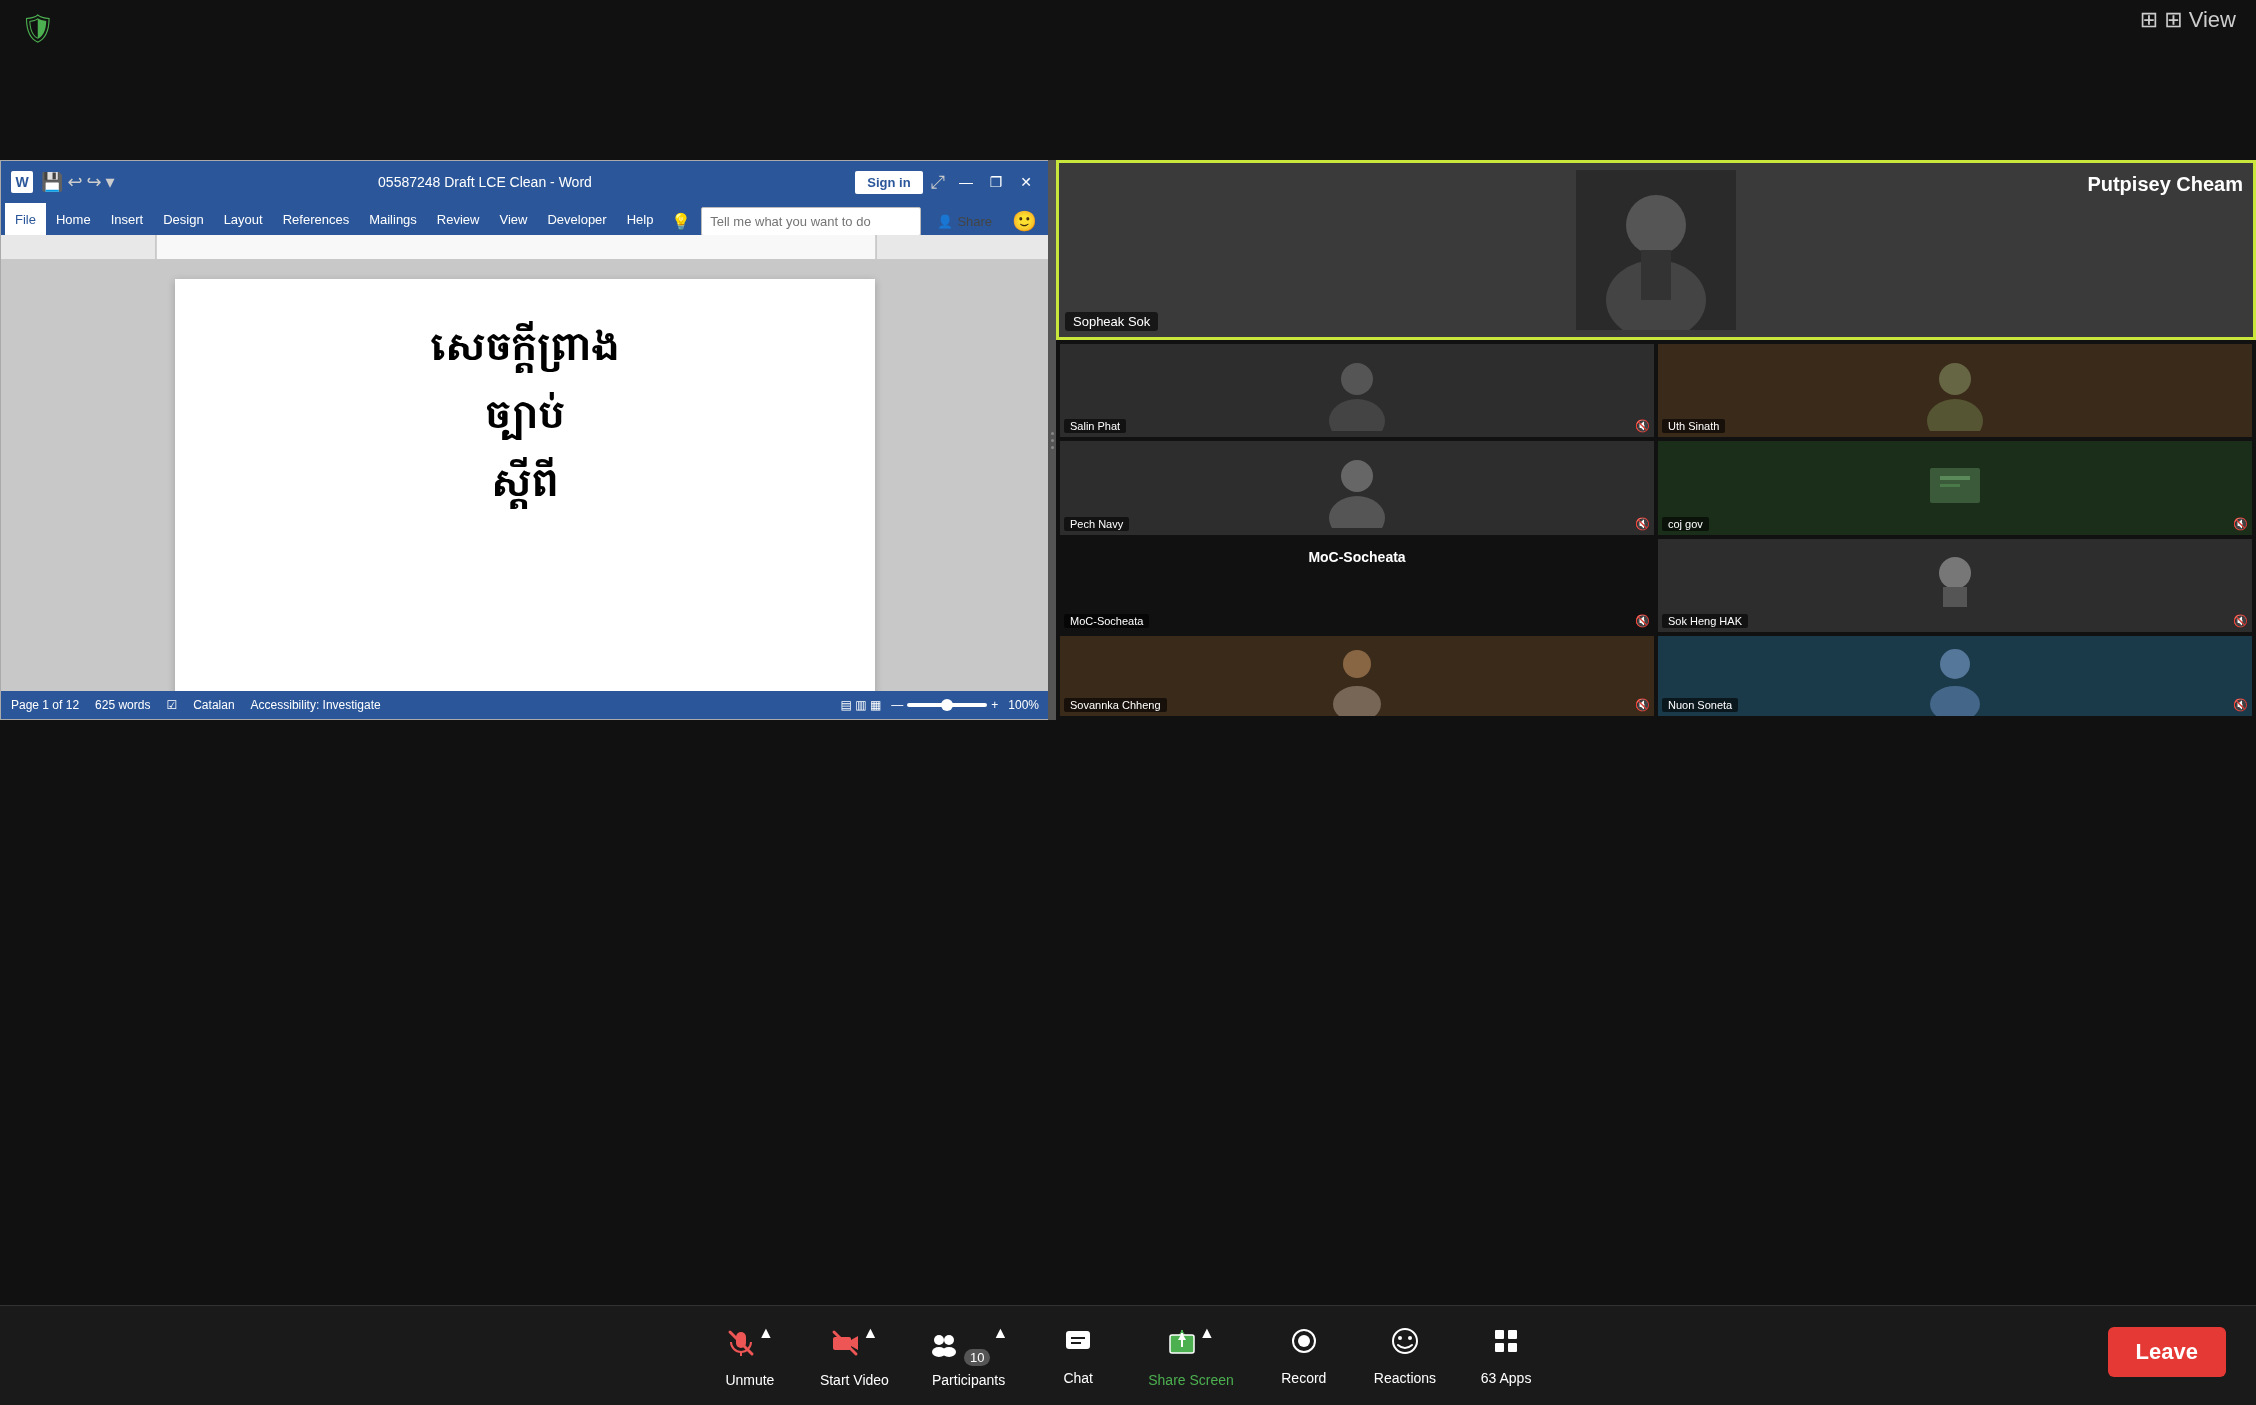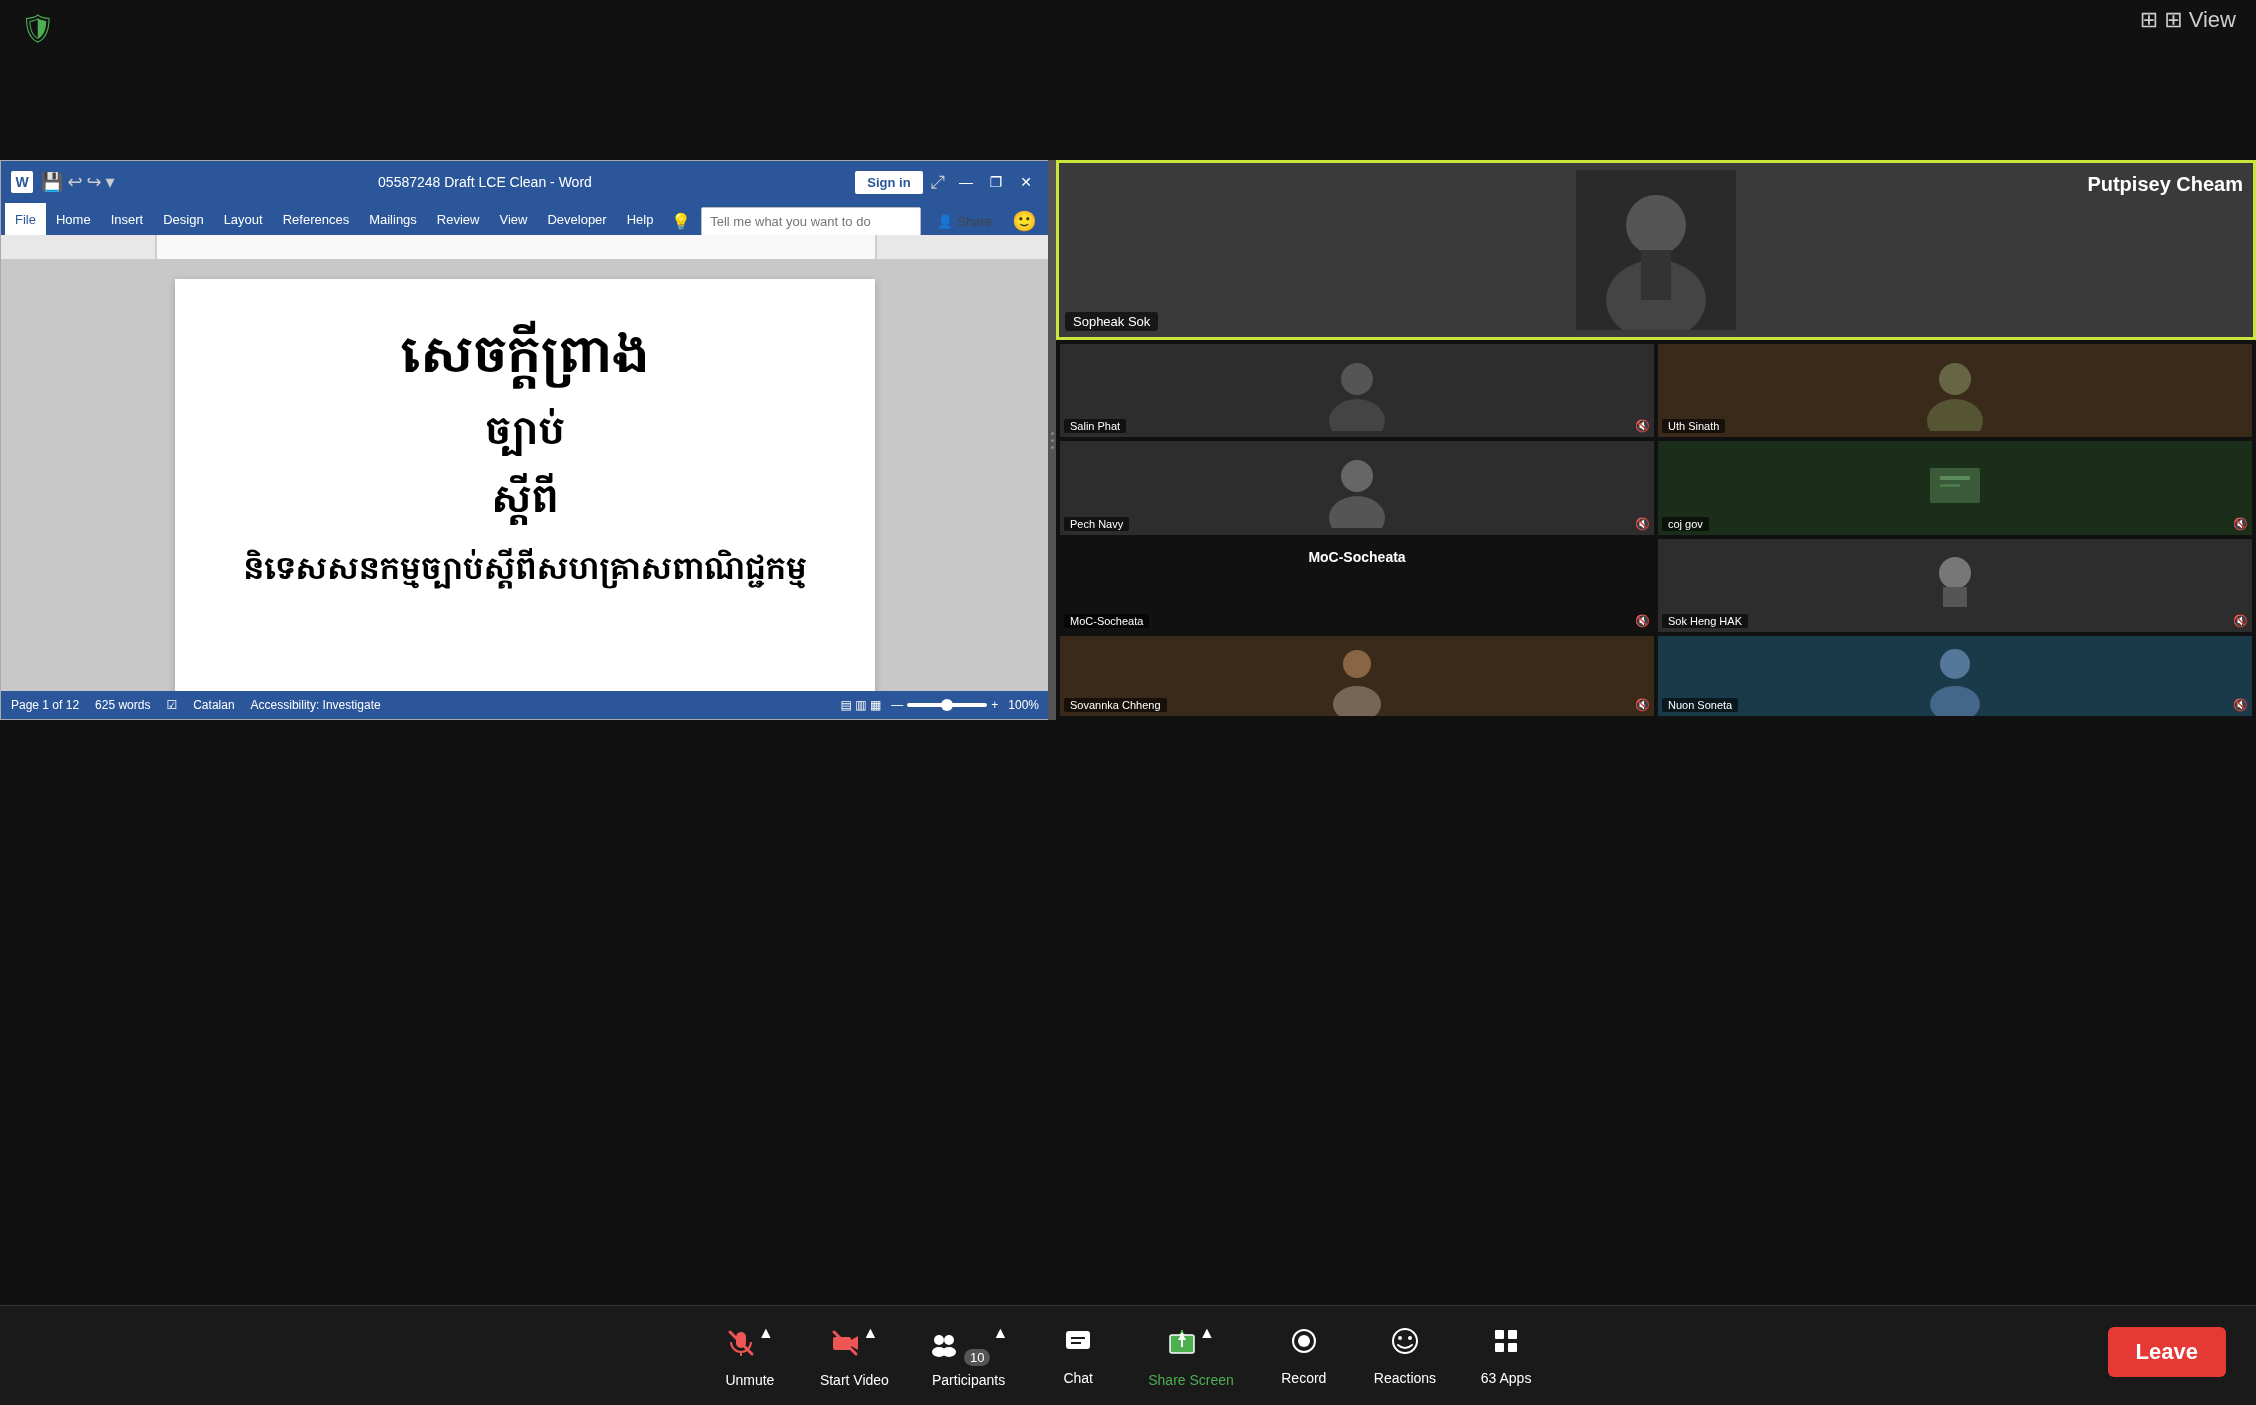--- a/index.html
+++ b/index.html
@@ -200,21 +200,21 @@
       width: 700px;
       min-height: 500px;
       background: #fff;
       box-shadow: 0 2px 8px rgba(0,0,0,0.2);
       padding: 40px 60px;
       display: flex;
       flex-direction: column;
       align-items: center;
     }
     .doc-title-1 {
-      font-size: 50px;
+      font-size: 38px;
       font-weight: bold;
       margin-bottom: 16px;
       font-family: 'Khmer OS', 'Noto Serif Khmer', serif;
       text-align: center;
     }
     .doc-title-2 {
       font-size: 38px;
       font-weight: bold;
       margin-bottom: 16px;
       font-family: 'Khmer OS', 'Noto Serif Khmer', serif;
@@ -535,21 +535,20 @@
       <line x1="155" y1="0" x2="155" y2="24" stroke="#aaa" stroke-width="1"></line>
       <line x1="875" y1="0" x2="875" y2="24" stroke="#aaa" stroke-width="1"></line>
     </svg>
   </div>
 
   <div class="doc-content">
     <div class="doc-page">
       <div class="doc-title-1">សេចក្តីព្រាង</div>
       <div class="doc-title-2">ច្បាប់</div>
       <div class="doc-title-3">ស្តីពី</div>
-      <div class="doc-title-4">និទេសសនកម្មច្បាប់ស្តីពីសហគ្រាសពាណិជ្ជកម្ម</div>
     </div>
   </div>
 
   <div class="status-bar">
     <span>Page 1 of 12</span>
     <span>625 words</span>
     <span>☑</span>
     <span>Catalan</span>
     <span>Accessibility: Investigate</span>
     <div class="status-bar-right">

